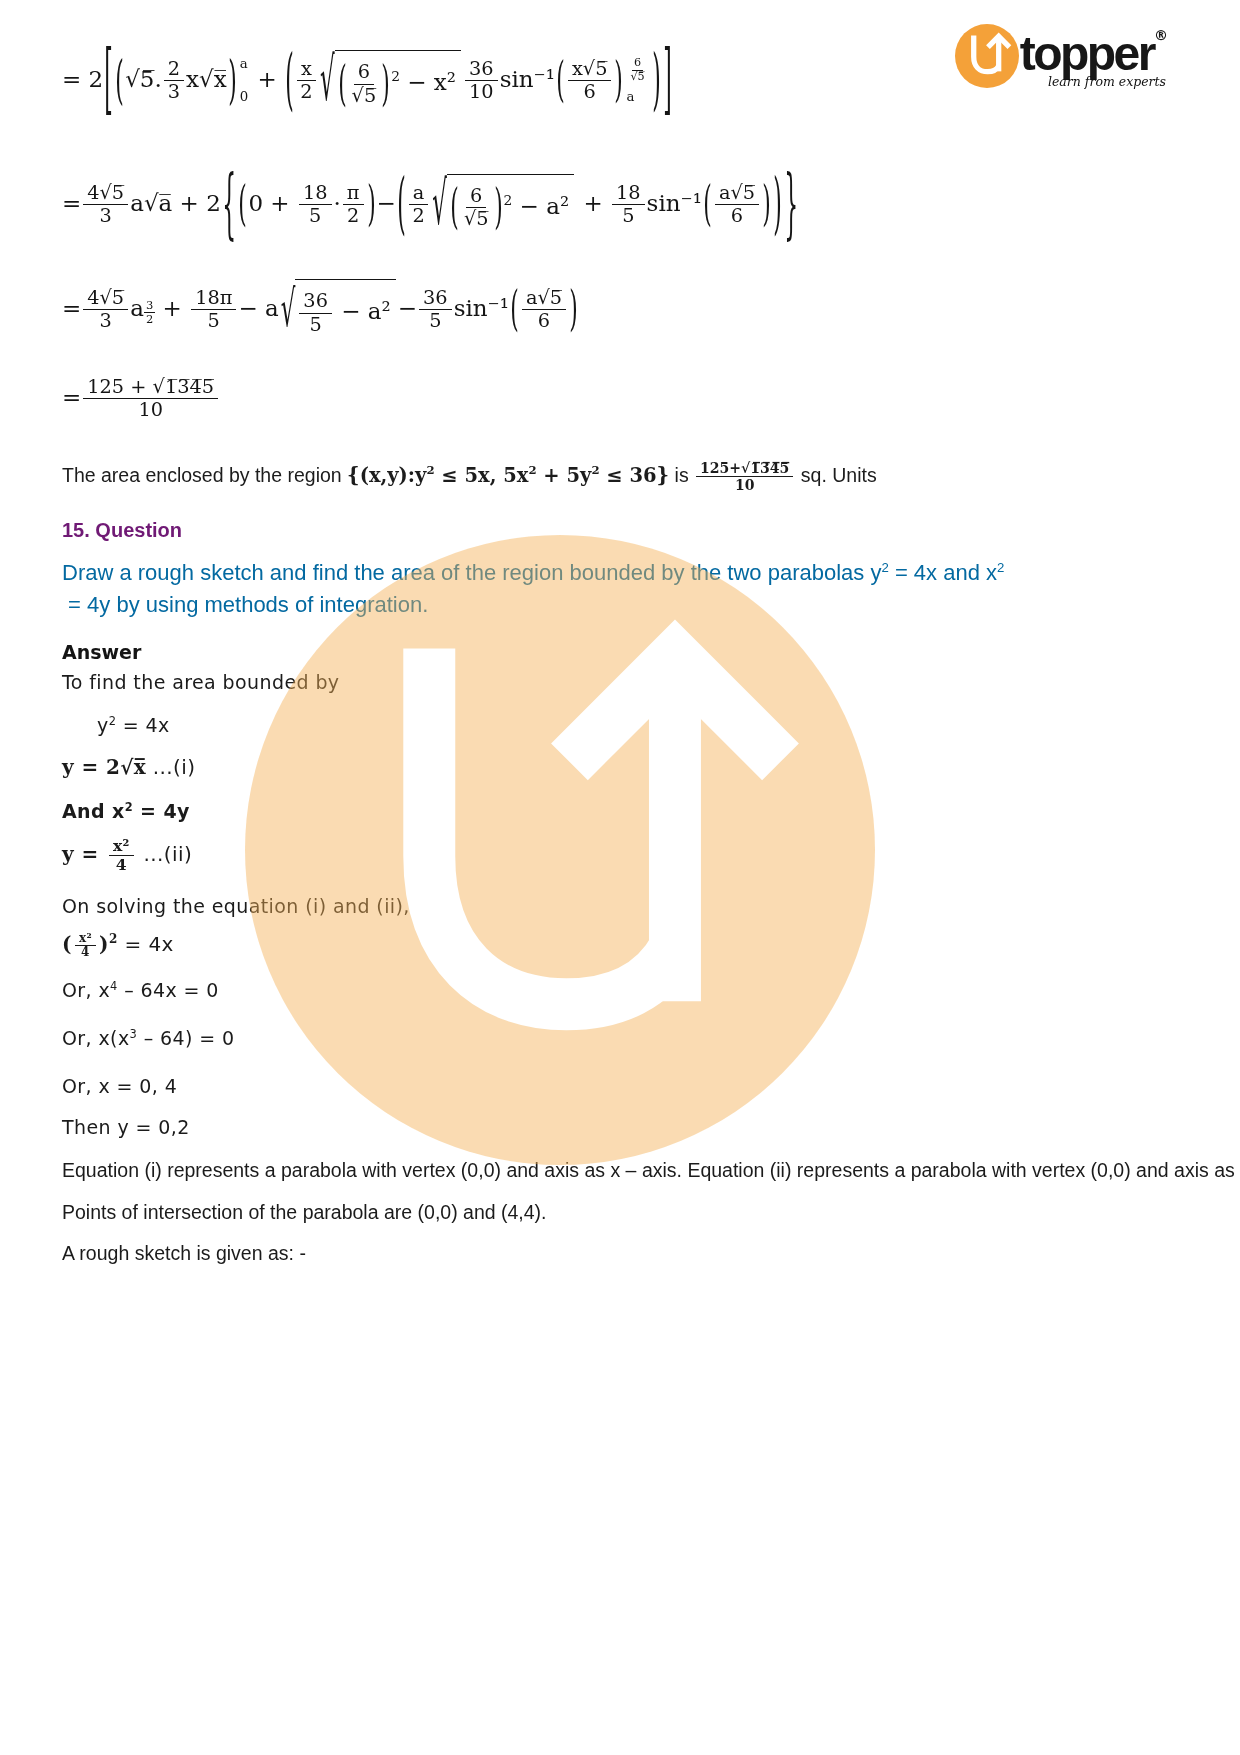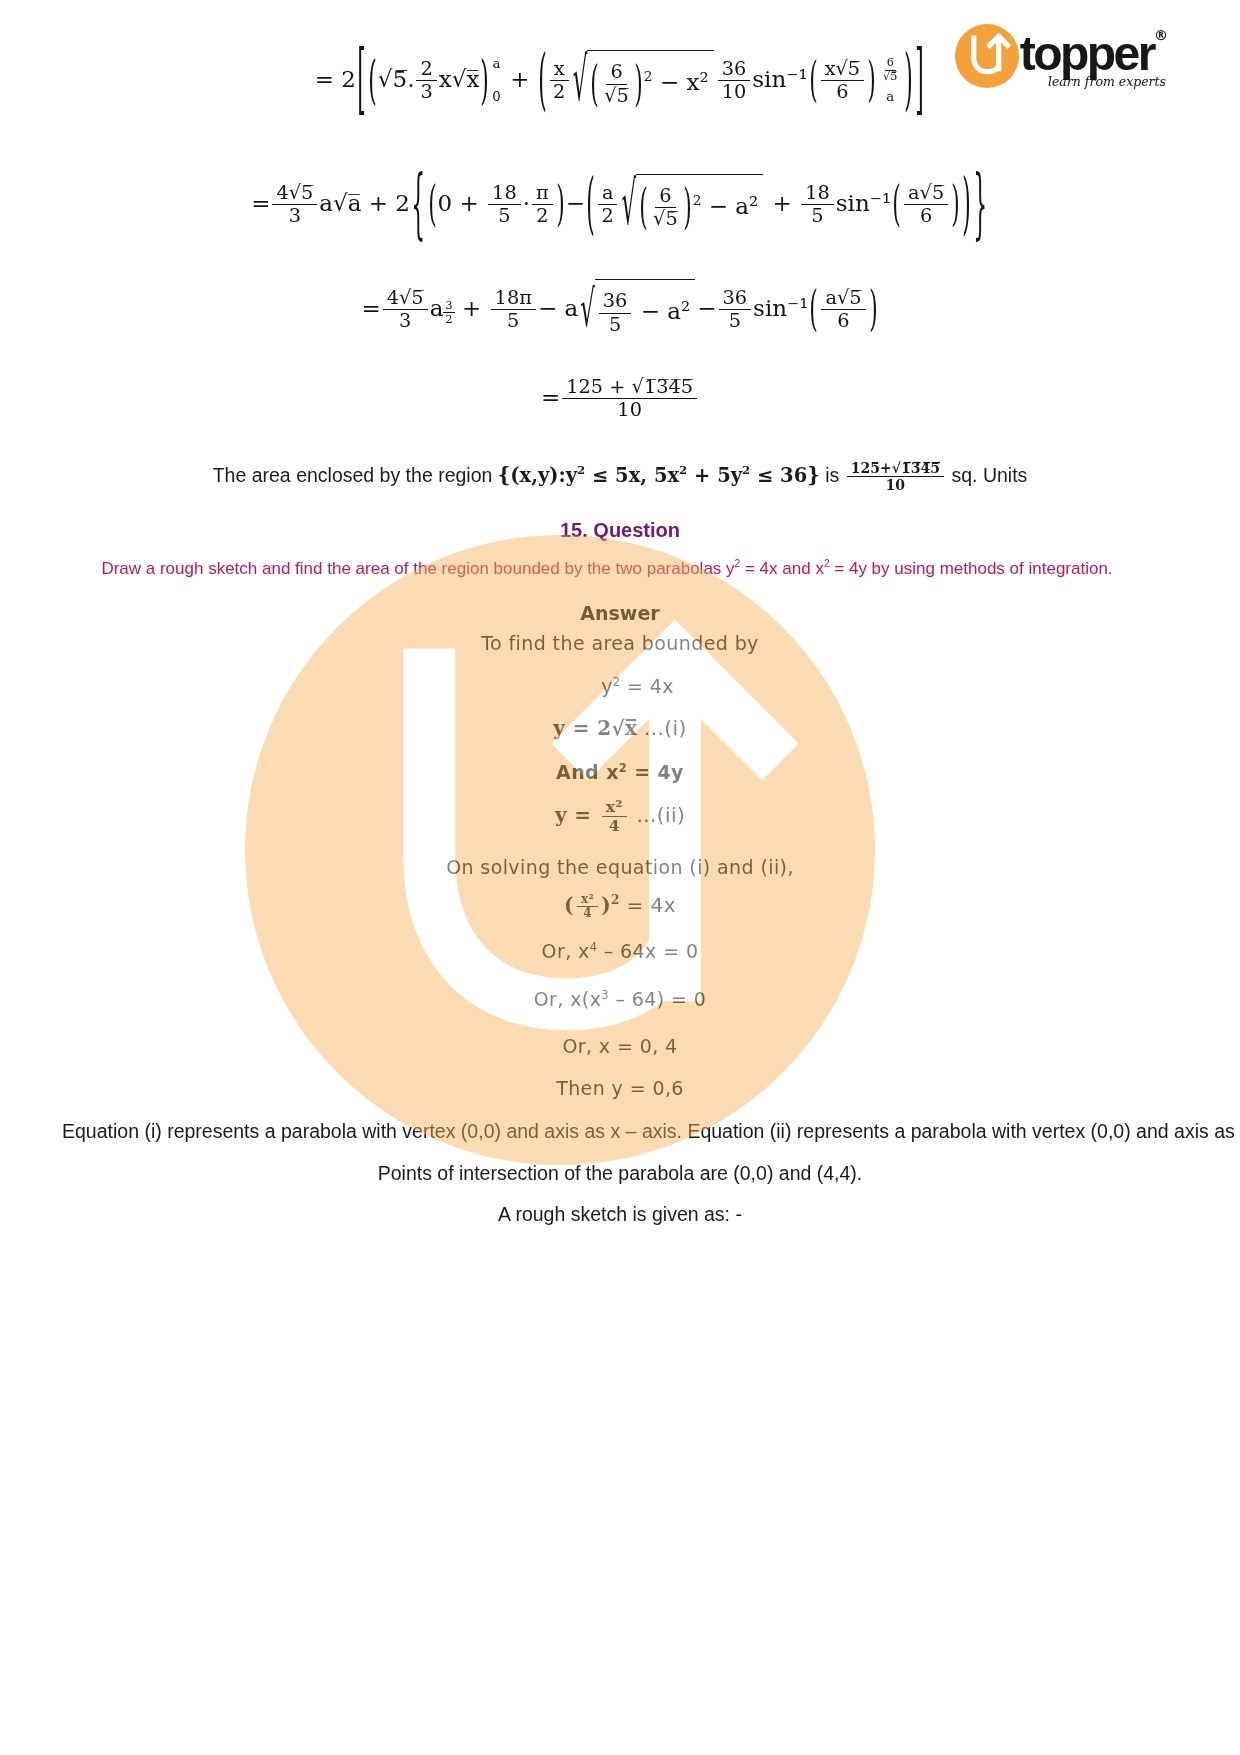--- a/index.html
+++ b/index.html
@@ -1,18 +1,18 @@
 <!DOCTYPE html>
 <html><head>
 <meta charset="utf-8">
 <style>
   html,body{margin:0;padding:0;background:#ffffff;}
   .page{position:relative;width:1240px;height:1755px;background:#fff;overflow:hidden;
         font-family:"DejaVu Sans",sans-serif;color:#1c1c1c;}
-  .content{position:relative;padding:0 62px;z-index:1;text-align:center;}
+  .content{position:relative;padding:0 62px;z-index:1;}
 
   
   .logo{position:absolute;top:24px;right:72px;display:flex;align-items:flex-start;gap:1px;z-index:2;}
   .logo-mark{width:64px;height:64px;display:block;}
   .logo-text{position:relative;line-height:1;padding-top:6px;}
   .brand{font-family:"Liberation Sans",sans-serif;font-weight:bold;font-size:48px;
          letter-spacing:-2.5px;color:#171717;}
   .reg{font-size:14px;font-weight:bold;color:#171717;vertical-align:top;position:relative;top:-2px;}
   .tagline{position:absolute;right:2px;top:52px;font-family:"DejaVu Serif",serif;
            font-style:italic;font-size:12.5px;color:#111;white-space:nowrap;}
@@ -46,21 +46,21 @@
   .eq-1{margin-top:50px;}
   .eq-2{margin-top:62px;}
   .eq-3{margin-top:44px;}
   .eq-4{margin-top:28px;}
 
   
   .cond{font-family:"Liberation Sans",sans-serif;}
   .sentence{margin-top:34px;font-size:19.5px;line-height:1.4;}
   .sentence .fr{font-size:.72em;}
   .qhead{margin:26px 0 0 0;font-size:20px;font-weight:bold;color:#701a75;}
-  .qbody{margin:15px 0 0 0;font-size:17px;line-height:1.45;max-width:1090px;color:#be185d;}
+  .qbody{margin:15px 0 0 0;font-size:22px;line-height:1.45;max-width:1090px;color:#0369a1;}
   .ahead{margin:20px 0 0 0;font-family:"DejaVu Sans",sans-serif;font-size:19px;font-weight:bold;color:#141414;}
   .ln{font-size:19px;line-height:1.35;letter-spacing:.4px;color:#1b1b1b;}
   .ln .fr{margin:0 3px;}
   .ln-1{margin-top:7px;}
   .ln-2{margin-top:17px;margin-left:35px;}
   .ln-3{margin-top:16px;font-size:20px;}
   .ln-4{margin-top:18px;font-weight:bold;}
   .ln-5{margin-top:12px;font-size:20px;}
   .ln-6{margin-top:20px;}
   .ln-7{margin-top:12px;font-size:20px;}
@@ -201,21 +201,21 @@
           <span class="fd">4</span>
         </span><span class="tx"> ...(ii)</span></div>
     <div class="ln ln-6"><span class="tx">On solving the equation (i) and (ii),</span></div>
     <div class="ln ln-7"><span class="tx f-serifb">(</span><span class="fr f-serifb" style="font-size: 0.6em;">
           <span class="fn">x²</span>
           <span class="fd">4</span>
         </span><span class="tx f-serifb">)</span><sup class="f-serifb">2</sup><span class="tx"> = 4x</span></div>
     <div class="ln ln-8"><span class="tx">Or, x</span><sup>4</sup><span class="tx"> – 64x = 0</span></div>
     <div class="ln ln-9"><span class="tx">Or, x(x</span><sup>3</sup><span class="tx"> – 64) = 0</span></div>
     <div class="ln ln-10"><span class="tx">Or, x = 0, 4</span></div>
-    <div class="ln ln-11"><span class="tx">Then y = 0,6</span></div>
+    <div class="ln ln-11"><span class="tx">Then y = 0,2</span></div>
     <div class="ln ln-12"><span class="tx">Equation (i) represents a parabola with vertex (0,0) and axis as x – axis. Equation (ii) represents a parabola with vertex (0,0) and axis as y - axis.</span></div>
     <div class="ln ln-13"><span class="tx">Points of intersection of the parabola are (0,0) and (4,4).</span></div>
     <div class="ln ln-14"><span class="tx">A rough sketch is given as: -</span></div>
   </div>
 
   <svg class="wm" id="wm" viewBox="0 0 200 200" style="color: rgb(244, 177, 86); opacity: 0.45;">
       <use href="#ulogo"></use>
     </svg>
 
 </div>

